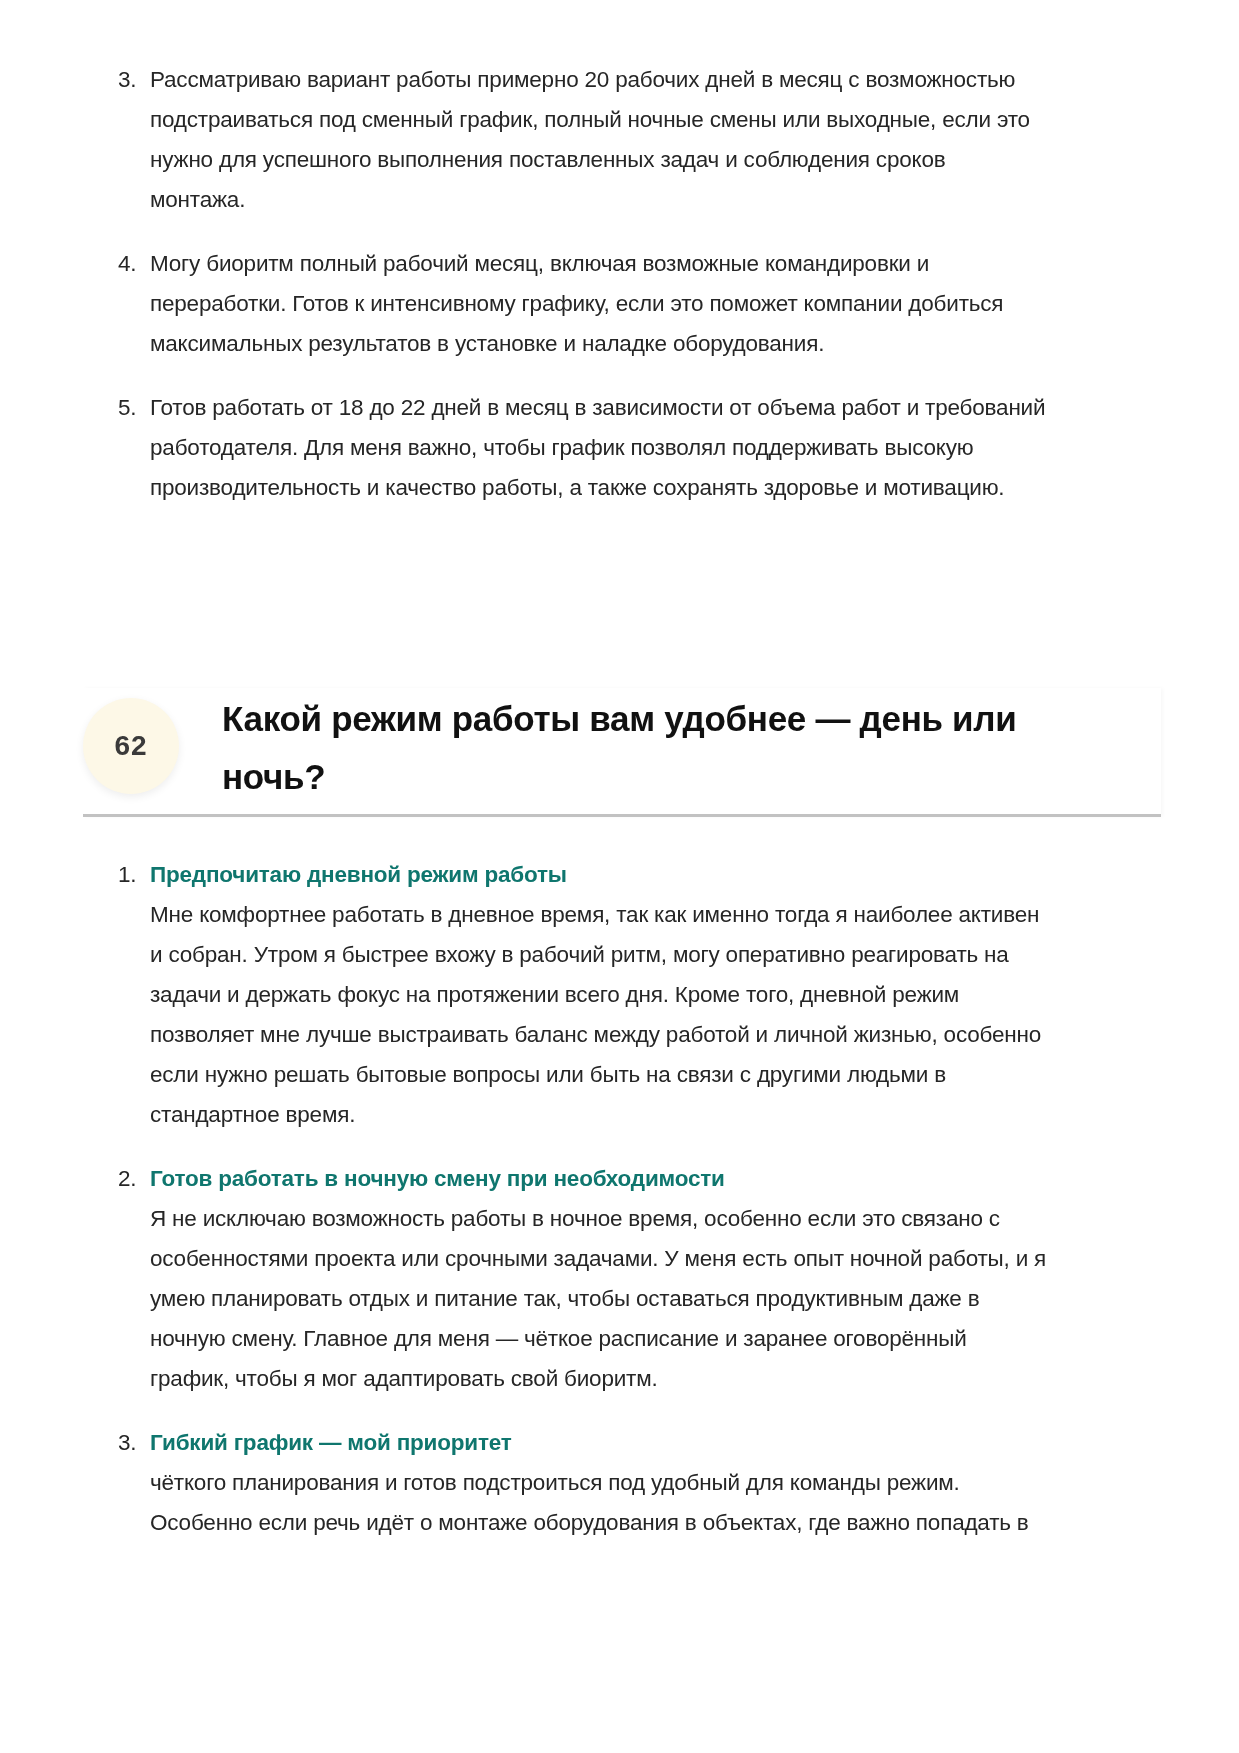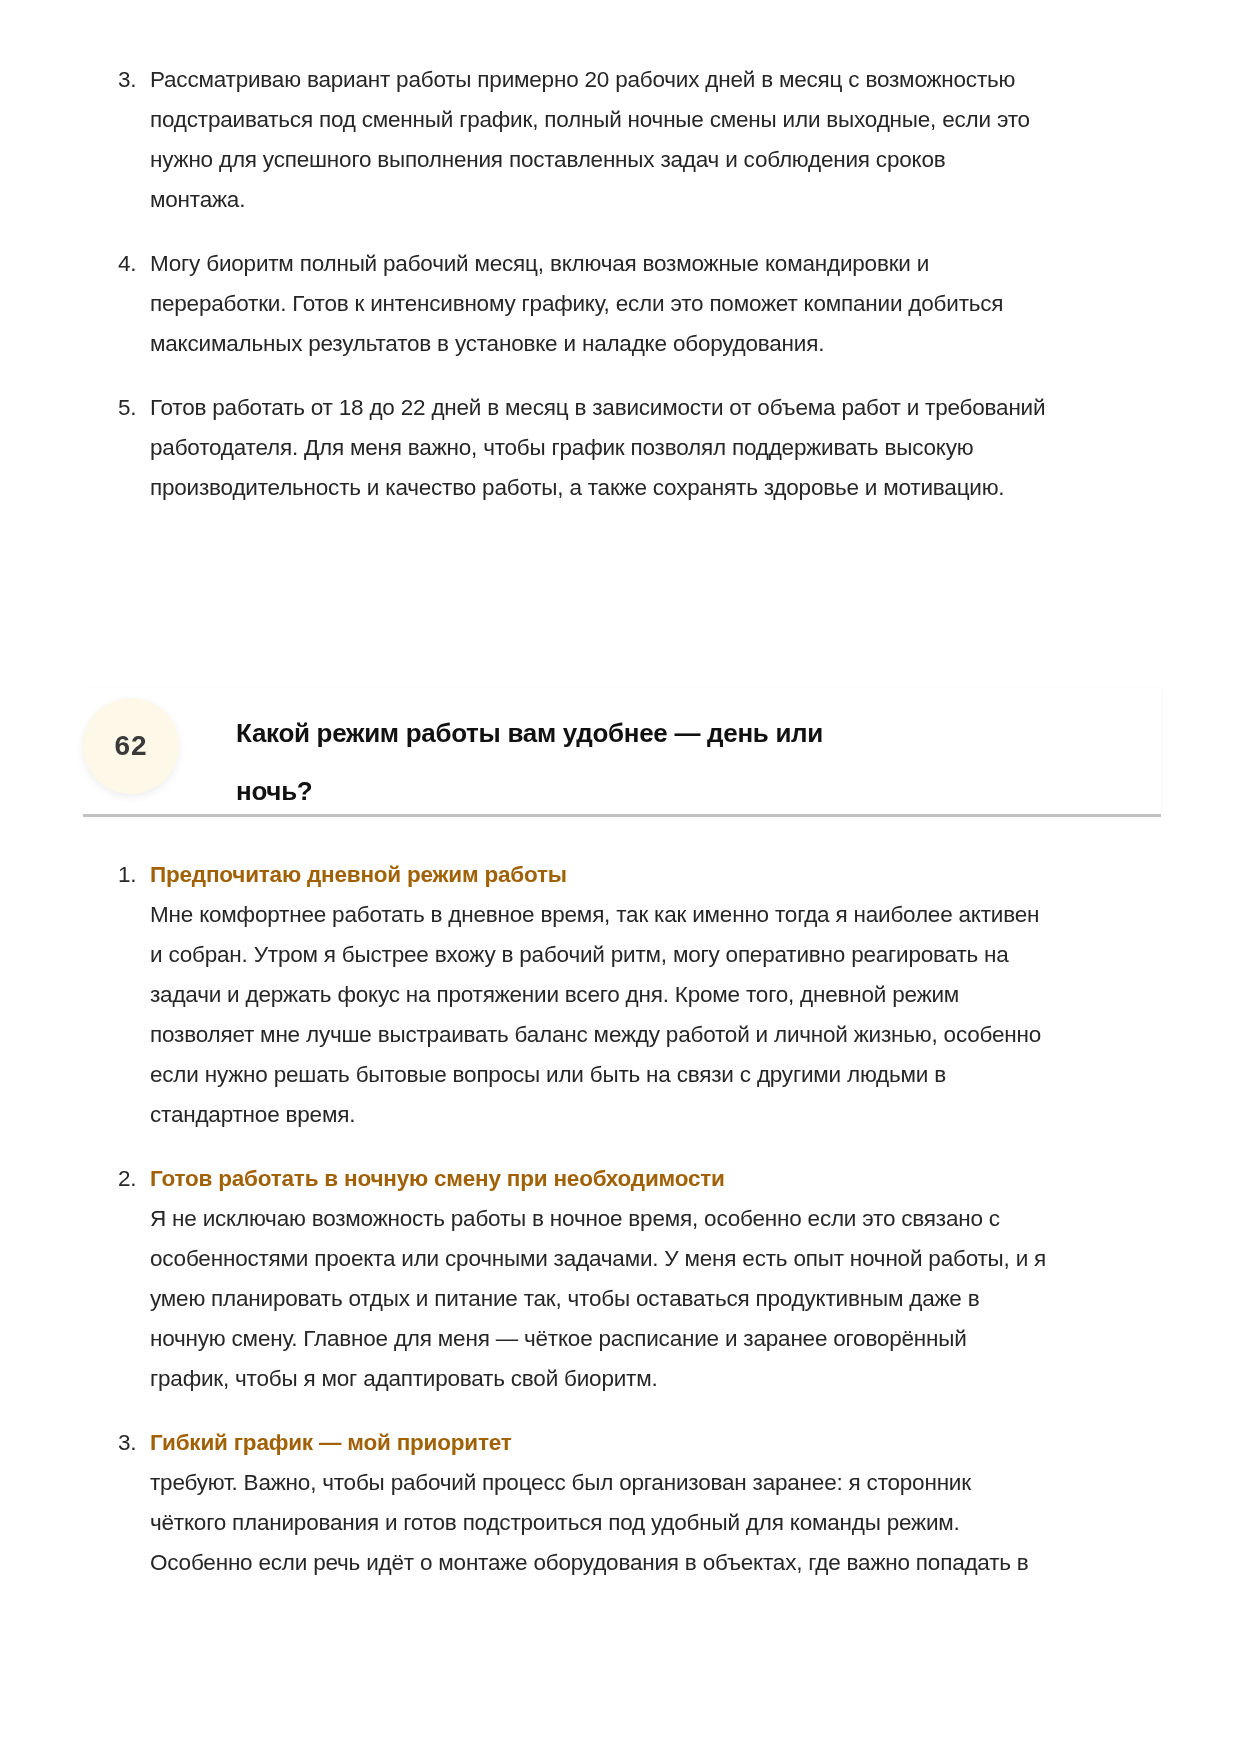--- a/index.html
+++ b/index.html
@@ -39,21 +39,21 @@
       left: 14px;
       top: 0;
     }
     .item .line {
       display: block;
       white-space: nowrap;
     }
     .item .title {
       display: block;
       font-weight: bold;
-      color: #a16207;
+      color: #0f766e;
       white-space: nowrap;
     }
     
     .top-list {
       position: absolute;
       left: 104px;
       top: 60px;
       width: 1060px;
     }
     .top-list .item { margin-bottom: 24px; }
@@ -83,23 +83,23 @@
       justify-content: center;
       font-size: 28px;
       font-weight: bold;
       color: #3a3a3a;
       letter-spacing: 1px;
     }
     .section-title {
       position: absolute;
       left: 137px;
       top: 0;
-      margin: 16px;
+      margin: 2px;
       width: 900px;
-      font-size: 26px;
+      font-size: 35px;
       line-height: 58px;
       font-weight: bold;
       color: #111111;
       letter-spacing: -0.3px;
     }
     .section-title .tline { display: block; white-space: nowrap; }
 
     
     .answers-list {
       position: absolute;
@@ -160,19 +160,18 @@
       <span class="title">Готов работать в ночную смену при необходимости</span>
       <span class="line">Я не исключаю возможность работы в ночное время, особенно если это связано с</span>
       <span class="line">особенностями проекта или срочными задачами. У меня есть опыт ночной работы, и я</span>
       <span class="line">умею планировать отдых и питание так, чтобы оставаться продуктивным даже в</span>
       <span class="line">ночную смену. Главное для меня — чёткое расписание и заранее оговорённый</span>
       <span class="line">график, чтобы я мог адаптировать свой биоритм.</span>
     </li>
     <li class="item">
       <span class="num">3.</span>
       <span class="title">Гибкий график — мой приоритет</span>
-      <span class="line">требуют. Важно, чтобы рабочий процесс был организован заранее: я сторонник</span>
       <span class="line">чёткого планирования и готов подстроиться под удобный для команды режим.</span>
       <span class="line">Особенно если речь идёт о монтаже оборудования в объектах, где важно попадать в</span>
     </li>
   </ol>
 
 </div>
 
 </body></html>

